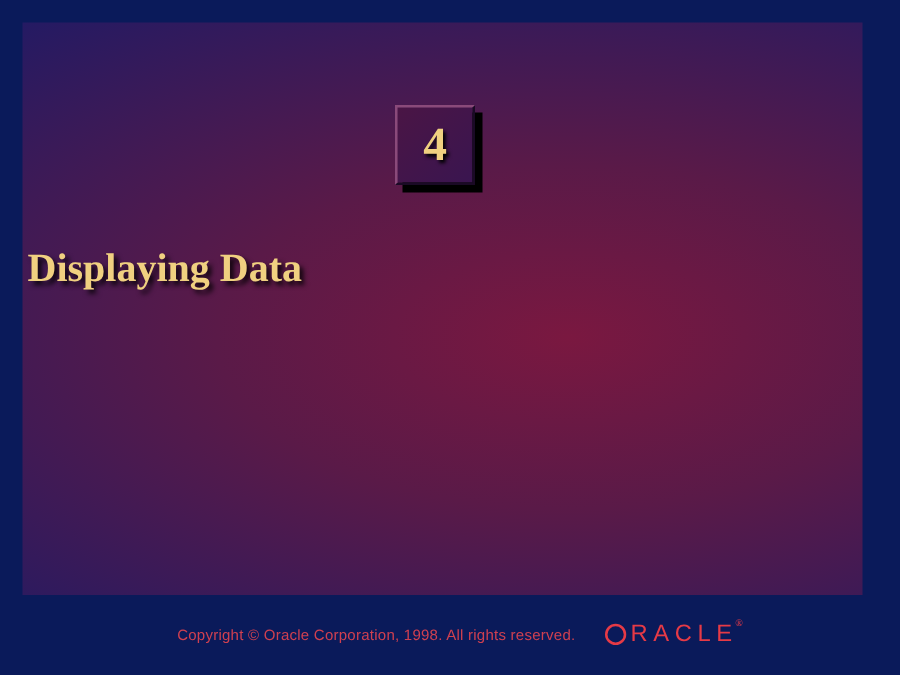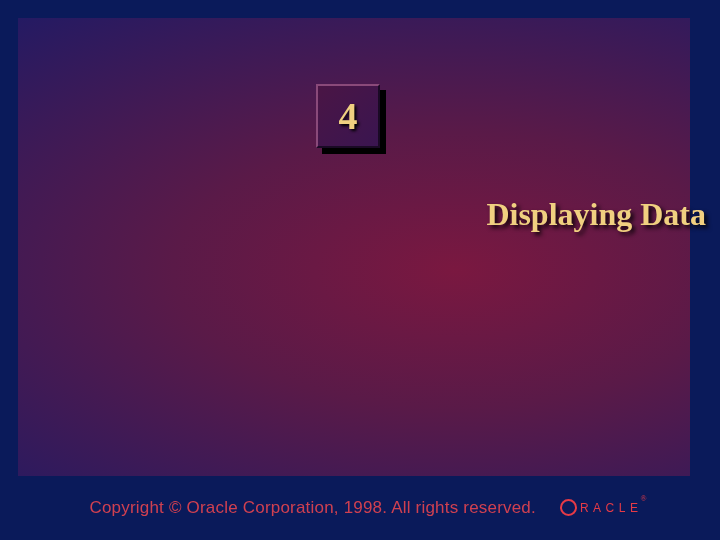--- a/index.html
+++ b/index.html
@@ -50,55 +50,55 @@
     .chapter-num {
       font-size: 38px;
       font-weight: bold;
       color: #f0d080;
       text-shadow: 2px 2px 3px #000;
       font-family: Georgia, serif;
     }
     .title {
       position: absolute;
       top: 176px;
-      left: 16px;
+      left: 4px;
       width: 100%;
-      text-align: right;
+      text-align: left;
       font-size: 32px;
       font-weight: bold;
       color: #f0d080;
       text-shadow: 3px 3px 4px rgba(0,0,0,0.85);
       line-height: 1.25;
       font-family: Georgia, 'Times New Roman', serif;
     }
     .footer {
       position: absolute;
       bottom: 0;
       left: 18px;
       right: 0;
       height: 64px;
       display: flex;
       align-items: center;
       justify-content: center;
       gap: 24px;
     }
     .copyright {
       font-family: Arial, Helvetica, sans-serif;
-      font-size: 17px;
+      font-size: 12px;
       color: #d04050;
       letter-spacing: 0.2px;
     }
     .oracle-logo {
       display: flex;
       align-items: center;
       position: relative;
     }
     .oracle-text {
       font-family: 'Arial Narrow', Arial, sans-serif;
-      font-size: 12px;
+      font-size: 19px;
       font-weight: 400;
       color: #e63a46;
       letter-spacing: 4.5px;
       display: flex;
       align-items: center;
     }
     .oracle-o {
       display: inline-block;
       width: 17px;
       height: 17px;

